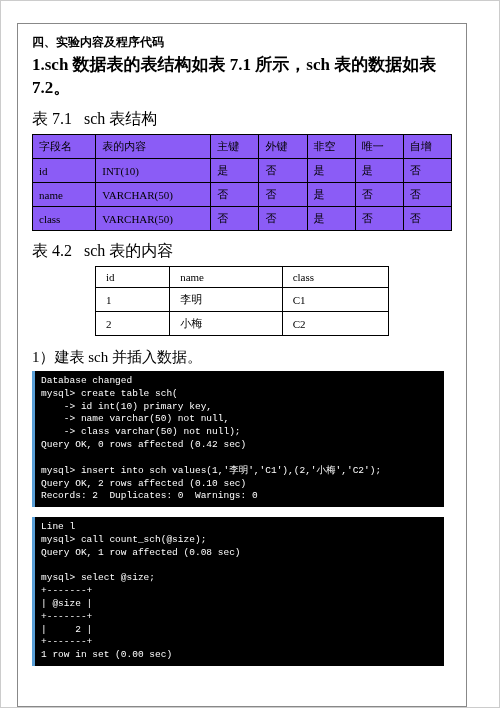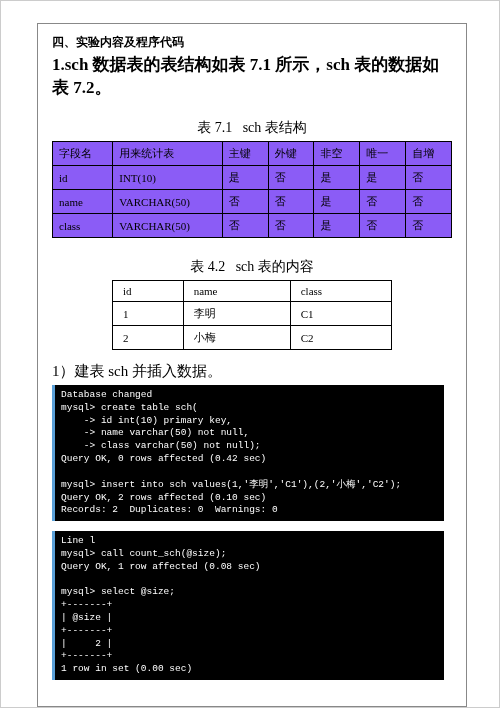--- a/index.html
+++ b/index.html
@@ -7,21 +7,21 @@
     padding: 0;
     background: #fff;
     font-family: "SimSun", "宋体", serif;
     font-size: 11px;
     color: #000;
   }
   .page {
     width: 500px;
     height: 708px;
     box-sizing: border-box;
-    padding: 22px 32px 0 36px;
+    padding: 22px 32px 0 16px;
     position: relative;
     border: 1px solid #ccc;
   }
   .inner {
     border: 1px solid #888;
     box-sizing: border-box;
     height: 100%;
     padding: 10px 14px 0 14px;
     overflow: hidden;
   }
@@ -29,23 +29,23 @@
     font-weight: bold;
     font-size: 12px;
     margin: 0 0 2px 0;
   }
   .subheading {
     font-weight: bold;
     font-size: 17px;
     margin: 0 0 2px 0;
   }
   .table-caption {
-    text-align: center;
-    font-size: 14px;
-    margin: 20px 0 4px 0;
+    text-align: left;
+    font-size: 16px;
+    margin: 10px 0 4px 0;
     white-space: pre;
   }
   table.struct {
     border-collapse: collapse;
     width: 100%;
     margin: 0 0 10px 0;
     font-size: 11px;
     background: #8b5cf6;
   }
   table.struct th, table.struct td {
@@ -101,21 +101,21 @@
   <div class="inner">
 
     <div class="heading">四、实验内容及程序代码</div>
     <div class="subheading">1.sch 数据表的表结构如表 7.1 所示，sch 表的数据如表 7.2。</div>
     <div class="table-caption">表 7.1   sch 表结构</div>
 
     <table class="struct">
       <tbody>
           <tr>
         <th>字段名</th>
-        <th>用来统计表</th>
+        <th>表的内容</th>
         <th>主键</th>
         <th>外键</th>
         <th>非空</th>
         <th>唯一</th>
         <th>自增</th>
       </tr>
       <tr>
         <td>id</td>
         <td>INT(10)</td>
         <td>是</td>

